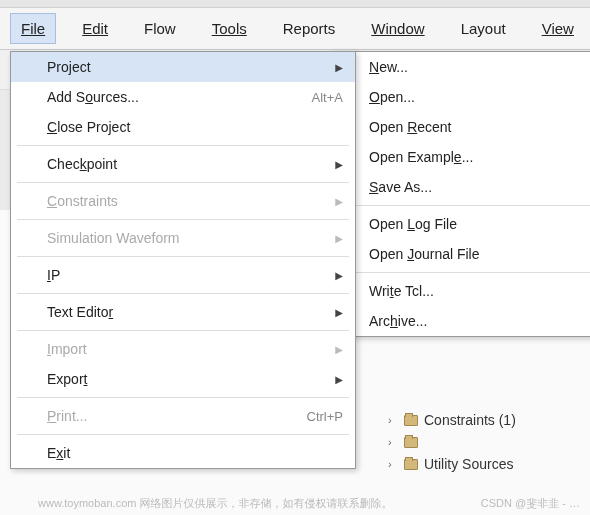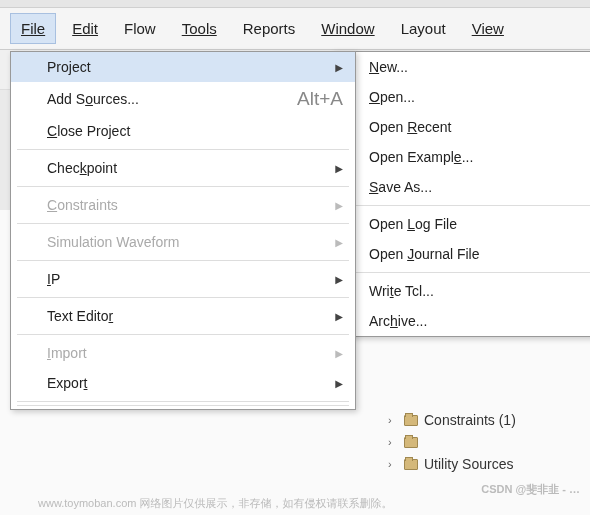--- a/index.html
+++ b/index.html
@@ -1,43 +1,43 @@
 <!DOCTYPE html>
 <html><head>
 <meta charset="utf-8">
 <style>
 * { margin: 0; padding: 0; box-sizing: border-box; font-family: Arial, sans-serif; }
 body { width: 590px; height: 515px; background: #fff; overflow: hidden; position: relative; }
 .toolbar-top { height: 8px; background: #e6e6e6; border-bottom: 1px solid #d0d0d0; }
-.menubar { display: flex; align-items: center; padding: 0 10px; height: 42px; background: #f5f5f5; border-bottom: 1px solid #ccc; gap: 6px; }
+.menubar { display: flex; align-items: center; padding: 0 10px; height: 42px; background: #f5f5f5; border-bottom: 1px solid #ccc; gap: 16px; }
 .menubar-item { padding: 6px 10px; font-size: 15px; color: #222; cursor: pointer; }
 .menubar-item.active { background: #d6e4f5; border: 1px solid #a8c0e0; }
 .u { text-decoration: underline; }
 .body-area { position: relative; height: calc(100% - 50px); background: #fafafa; }
 .toolbar-row { position: absolute; top: 0; left: 0; right: 0; height: 40px; border-bottom: 1px solid #ddd; background: #f0f0f0; }
 .sidebar-left { position: absolute; left: 0; top: 40px; width: 16px; height: 120px; background: #eaeaea; border-right: 1px solid #ccc; }
 .file-menu { position: absolute; left: 10px; top: 51px; width: 346px; background: #fff; border: 1px solid #999; box-shadow: 2px 2px 6px rgba(0,0,0,0.2); z-index: 10; }
 .submenu { position: absolute; left: 332px; top: 51px; width: 280px; background: #fff; border: 1px solid #999; box-shadow: 2px 2px 6px rgba(0,0,0,0.2); z-index: 9; }
 .menu-item { display: flex; align-items: center; padding: 6px 12px 6px 36px; font-size: 14px; color: #222; cursor: pointer; position: relative; min-height: 30px; }
 .menu-item.highlighted { background: #d6e4f5; }
 .menu-item.disabled { color: #aaa; cursor: default; }
 .menu-item .arrow { margin-left: auto; font-size: 10px; color: #444; }
 .menu-item.disabled .arrow { color: #bbb; }
-.menu-item .shortcut { margin-left: auto; color: #888; font-size: 19px; }
+.menu-item .shortcut { margin-left: auto; color: #888; font-size: 13px; }
 .menu-sep { height: 1px; background: #ddd; margin: 3px 6px; }
 .tree-panel { position: absolute; right: 0; top: 220px; width: 210px; padding: 8px 0; }
 .tree-head { position: absolute; right: 0; top: 190px; width: 200px; height: 24px; border-bottom: 1px solid #ccc; }
 .tree-head-icon { position: absolute; right: 12px; top: 2px; width: 16px; height: 16px; }
 .side-strip { position: absolute; right: 0; top: 210px; width: 18px; font-size: 14px; color: #444; line-height: 22px; text-align: left; }
 .tree-item { display: flex; align-items: center; padding: 4px 0 4px 8px; font-size: 14px; color: #333; gap: 6px; cursor: pointer; }
 .tree-chevron { font-size: 11px; color: #666; width: 10px; }
 .tree-folder-icon { width: 14px; height: 11px; background: #d4b87a; border: 1px solid #a08850; border-radius: 1px; position: relative; }
 .tree-folder-icon::before { content:''; position:absolute; top:-3px; left:0; width:6px; height:3px; background:#d4b87a; border:1px solid #a08850; border-bottom:none; }
 .watermark { position: absolute; bottom: 4px; left: 10px; font-size: 11px; color: #bbb; z-index: 20; margin-left: 28px; }
-.watermark-right { position: absolute; bottom: 18px; right: 10px; font-size: 11px; color: #bbb; z-index: 20; font-weight: bold; }
+.watermark-right { position: absolute; bottom: 4px; right: 10px; font-size: 11px; color: #bbb; z-index: 20; }
 </style>
 </head>
 <body>
 
 <div class="toolbar-top"></div>
 
 <div class="menubar">
   <div class="menubar-item active"><span class="u">File</span></div>
   <div class="menubar-item"><span class="u">Edit</span></div>
   <div class="menubar-item"><span>Flow</span></div>
@@ -93,21 +93,28 @@
   <div class="menu-sep"></div>
   <div class="menu-item disabled">
     <span><span class="u">I</span>mport</span>
     <span class="arrow">▶</span>
   </div>
   <div class="menu-item">
     <span>Expor<span class="u">t</span></span>
     <span class="arrow">▶</span>
   </div>
   <div class="menu-sep"></div>
+  <div class="menu-item disabled">
+    <span><span class="u">P</span>rint...</span>
+    <span class="shortcut">Ctrl+P</span>
+  </div>
   <div class="menu-sep"></div>
+  <div class="menu-item">
+    <span>E<span class="u">x</span>it</span>
+  </div>
 </div>
 
 <div class="submenu">
   <div class="menu-item">
     <span><span class="u">N</span>ew...</span>
   </div>
   <div class="menu-item">
     <span><span class="u">O</span>pen...</span>
   </div>
   <div class="menu-item">

